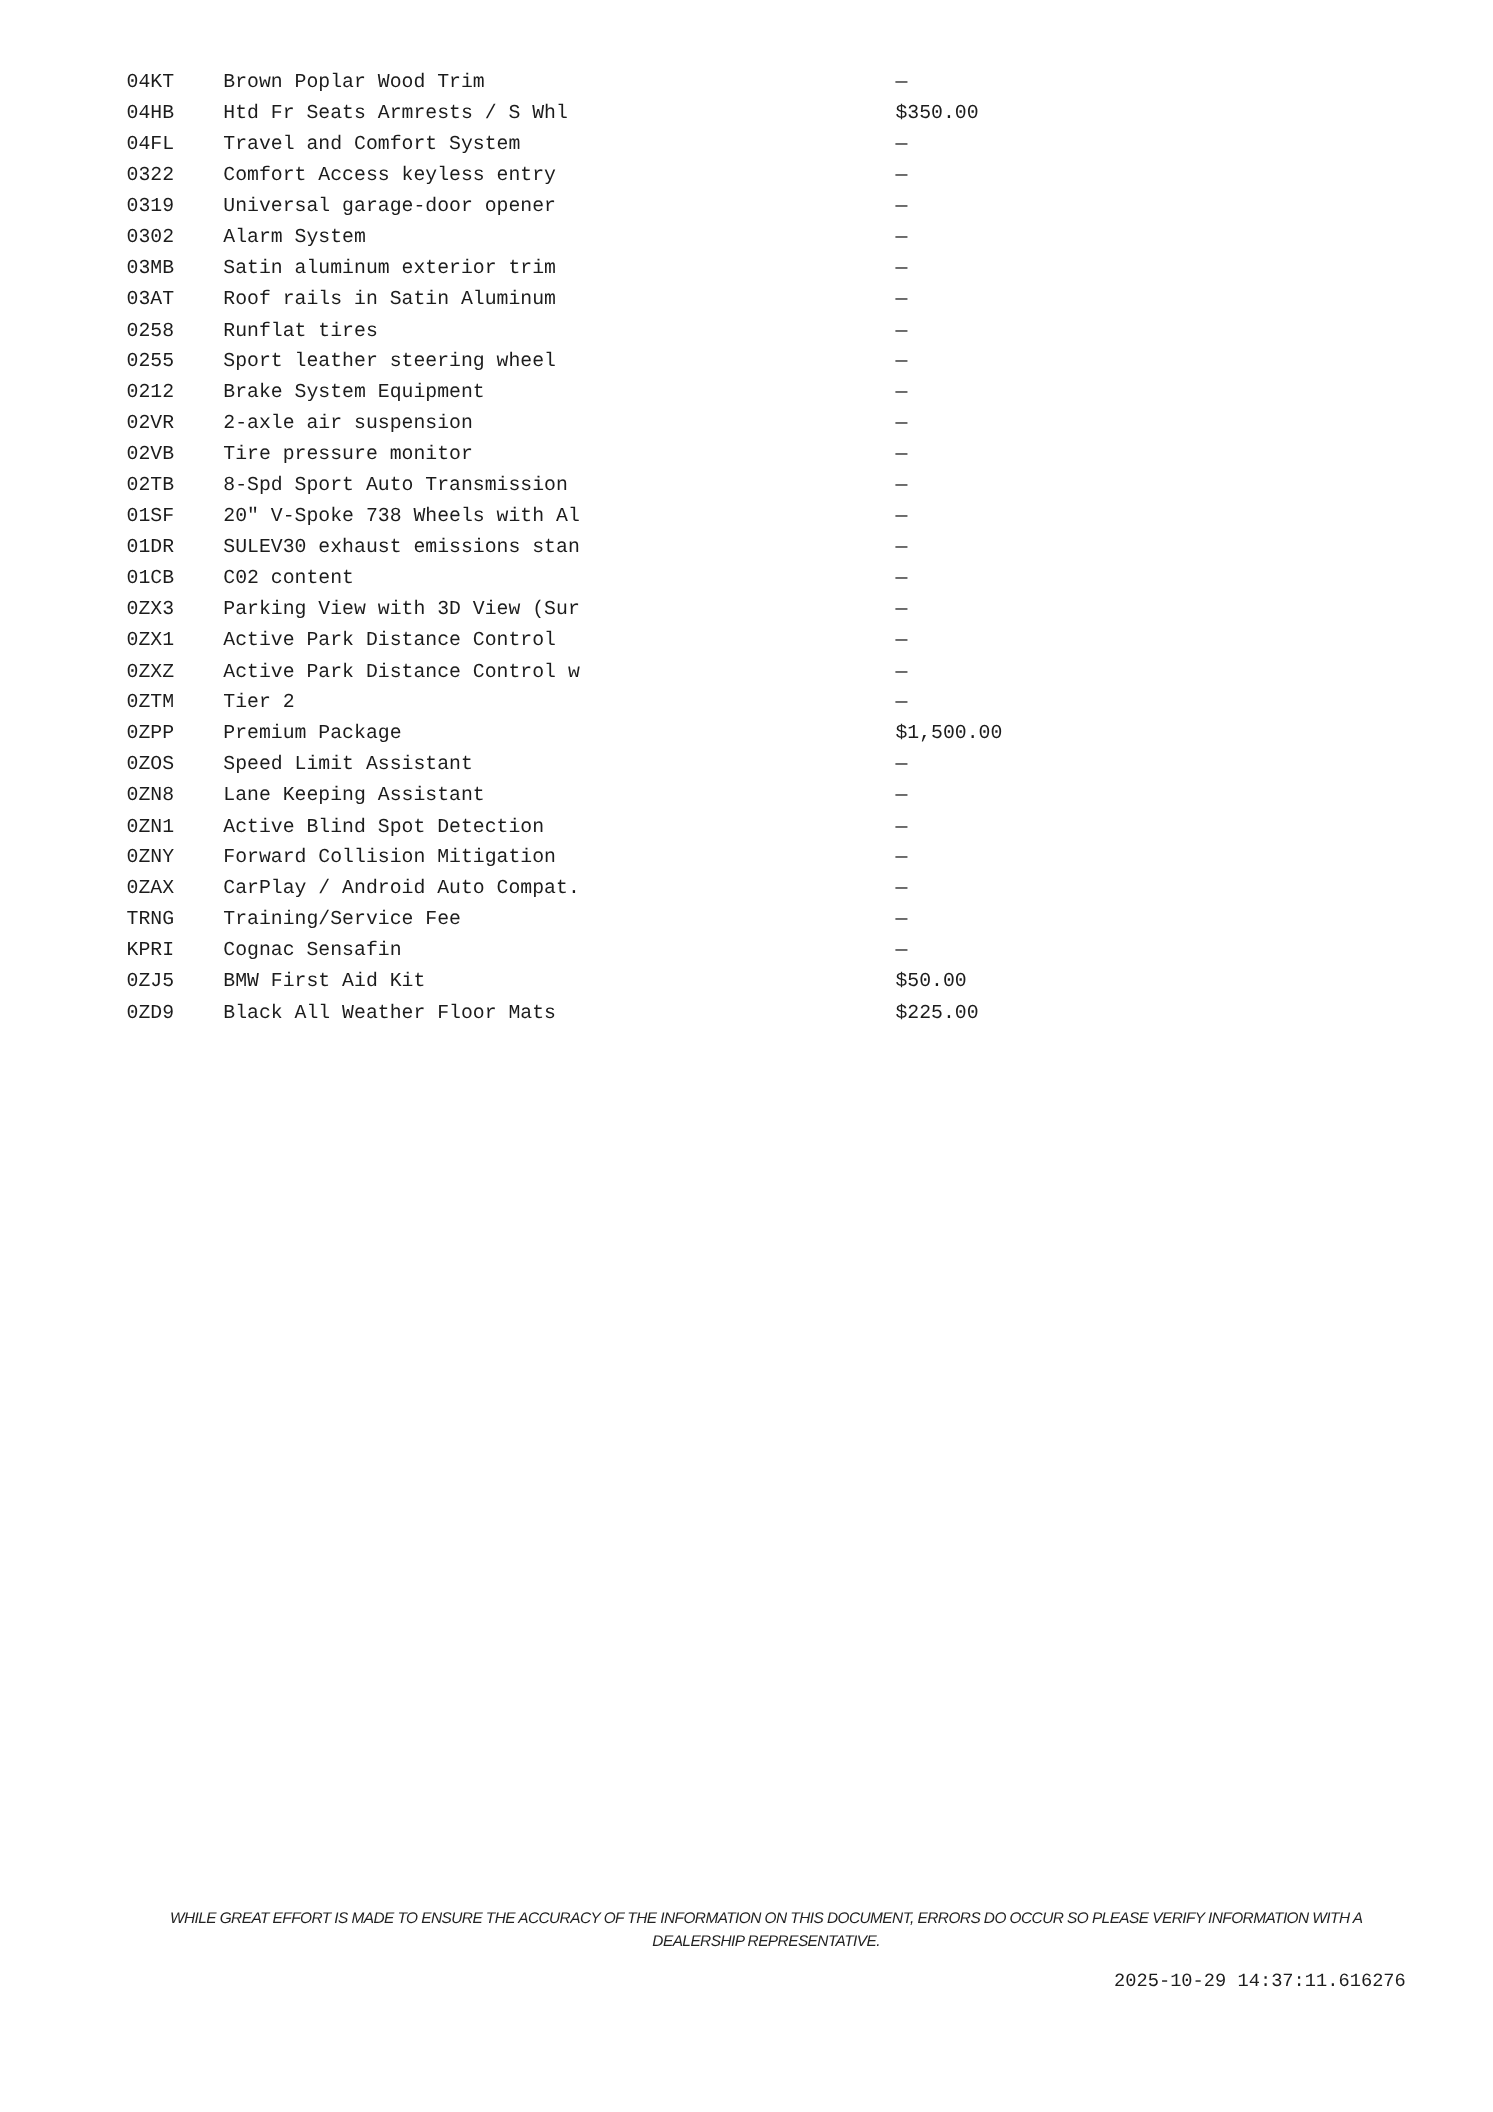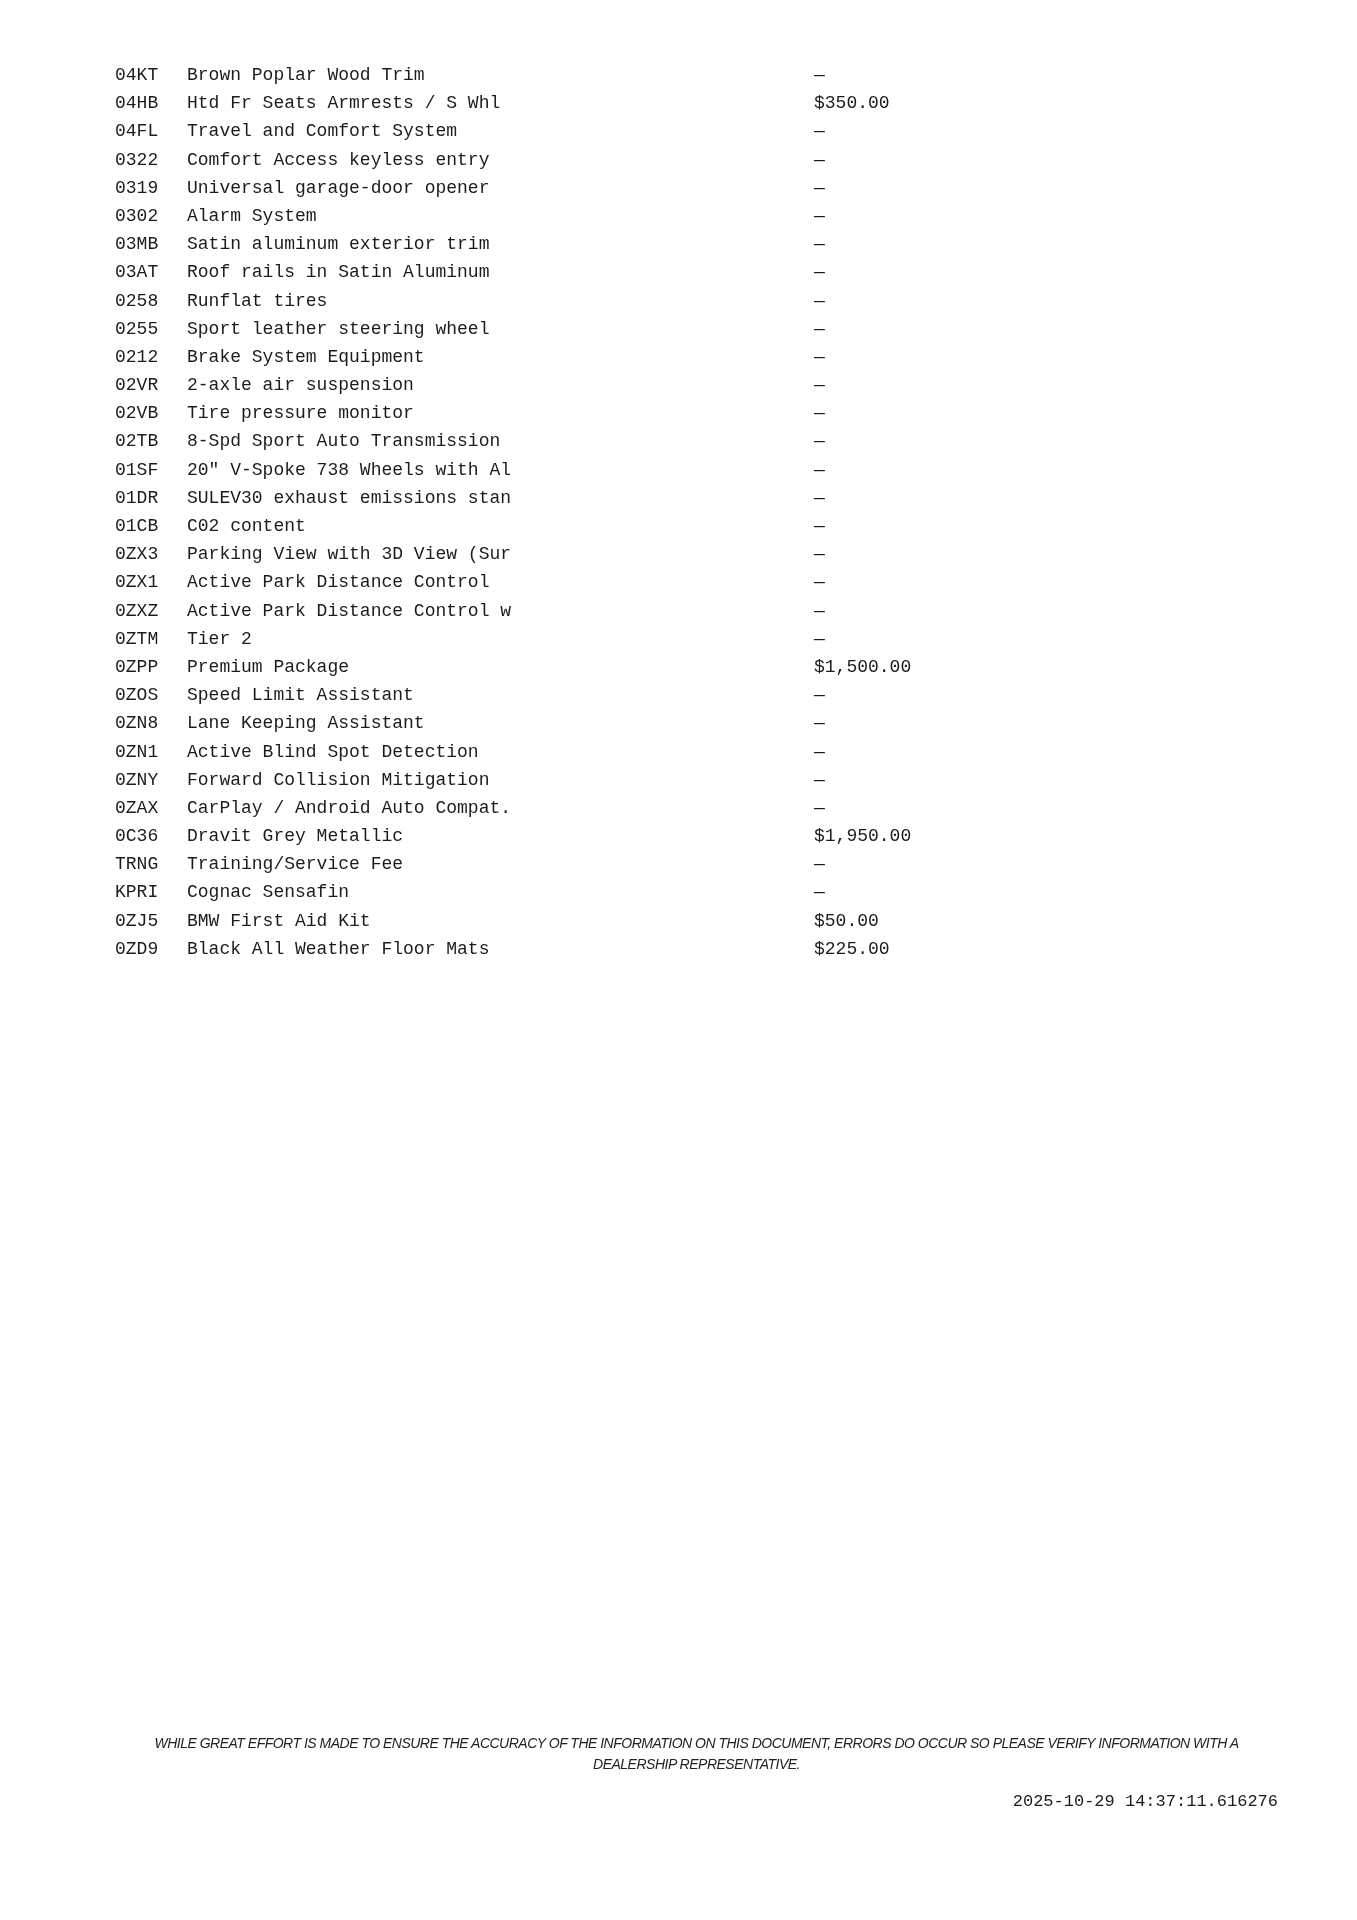--- a/index.html
+++ b/index.html
@@ -20,21 +20,21 @@
     width: 1190px;
   }
   .option-row {
     position: relative;
     height: 28.2px;
     line-height: 28.2px;
     font-size: 18px;
     white-space: pre;
   }
   .option-code   { position: absolute; left: 0; }
-  .option-desc   { position: absolute; left: 72px; }
+  .option-desc   { position: absolute; left: 88px; }
   .option-price  { position: absolute; left: 699px; }
   .total-row .option-code,
   .total-row .option-price { font-weight: bold; }
   .footer-disclaimer {
     position: absolute;
     left: 18px;
     top: 1733px;
     width: 1357px;
     text-align: center;
     font-family: "Liberation Sans", sans-serif;
@@ -81,21 +81,20 @@
       <div class="option-row"><span class="option-code">0ZX3</span><span class="option-desc">Parking View with 3D View (Sur</span><span class="option-price">—</span></div>
       <div class="option-row"><span class="option-code">0ZX1</span><span class="option-desc">Active Park Distance Control</span><span class="option-price">—</span></div>
       <div class="option-row"><span class="option-code">0ZXZ</span><span class="option-desc">Active Park Distance Control w</span><span class="option-price">—</span></div>
       <div class="option-row"><span class="option-code">0ZTM</span><span class="option-desc">Tier 2</span><span class="option-price">—</span></div>
       <div class="option-row"><span class="option-code">0ZPP</span><span class="option-desc">Premium Package</span><span class="option-price">$1,500.00</span></div>
       <div class="option-row"><span class="option-code">0ZOS</span><span class="option-desc">Speed Limit Assistant</span><span class="option-price">—</span></div>
       <div class="option-row"><span class="option-code">0ZN8</span><span class="option-desc">Lane Keeping Assistant</span><span class="option-price">—</span></div>
       <div class="option-row"><span class="option-code">0ZN1</span><span class="option-desc">Active Blind Spot Detection</span><span class="option-price">—</span></div>
       <div class="option-row"><span class="option-code">0ZNY</span><span class="option-desc">Forward Collision Mitigation</span><span class="option-price">—</span></div>
       <div class="option-row"><span class="option-code">0ZAX</span><span class="option-desc">CarPlay / Android Auto Compat.</span><span class="option-price">—</span></div>
-      <div class="option-row"><span class="option-code">0C36</span><span class="option-desc">Dravit Grey Metallic</span><span class="option-price">$1,950.00</span></div>
       <div class="option-row"><span class="option-code">TRNG</span><span class="option-desc">Training/Service Fee</span><span class="option-price">—</span></div>
       <div class="option-row"><span class="option-code">KPRI</span><span class="option-desc">Cognac Sensafin</span><span class="option-price">—</span></div>
       <div class="option-row"><span class="option-code">0ZJ5</span><span class="option-desc">BMW First Aid Kit</span><span class="option-price">$50.00</span></div>
       <div class="option-row"><span class="option-code">0ZD9</span><span class="option-desc">Black All Weather Floor Mats</span><span class="option-price">$225.00</span></div>
   </div>
 
   <div class="footer-disclaimer">
     <div>WHILE GREAT EFFORT IS MADE TO ENSURE THE ACCURACY OF THE INFORMATION ON THIS DOCUMENT, ERRORS DO OCCUR SO PLEASE VERIFY INFORMATION WITH A</div>
     <div>DEALERSHIP REPRESENTATIVE.</div>
   </div>

